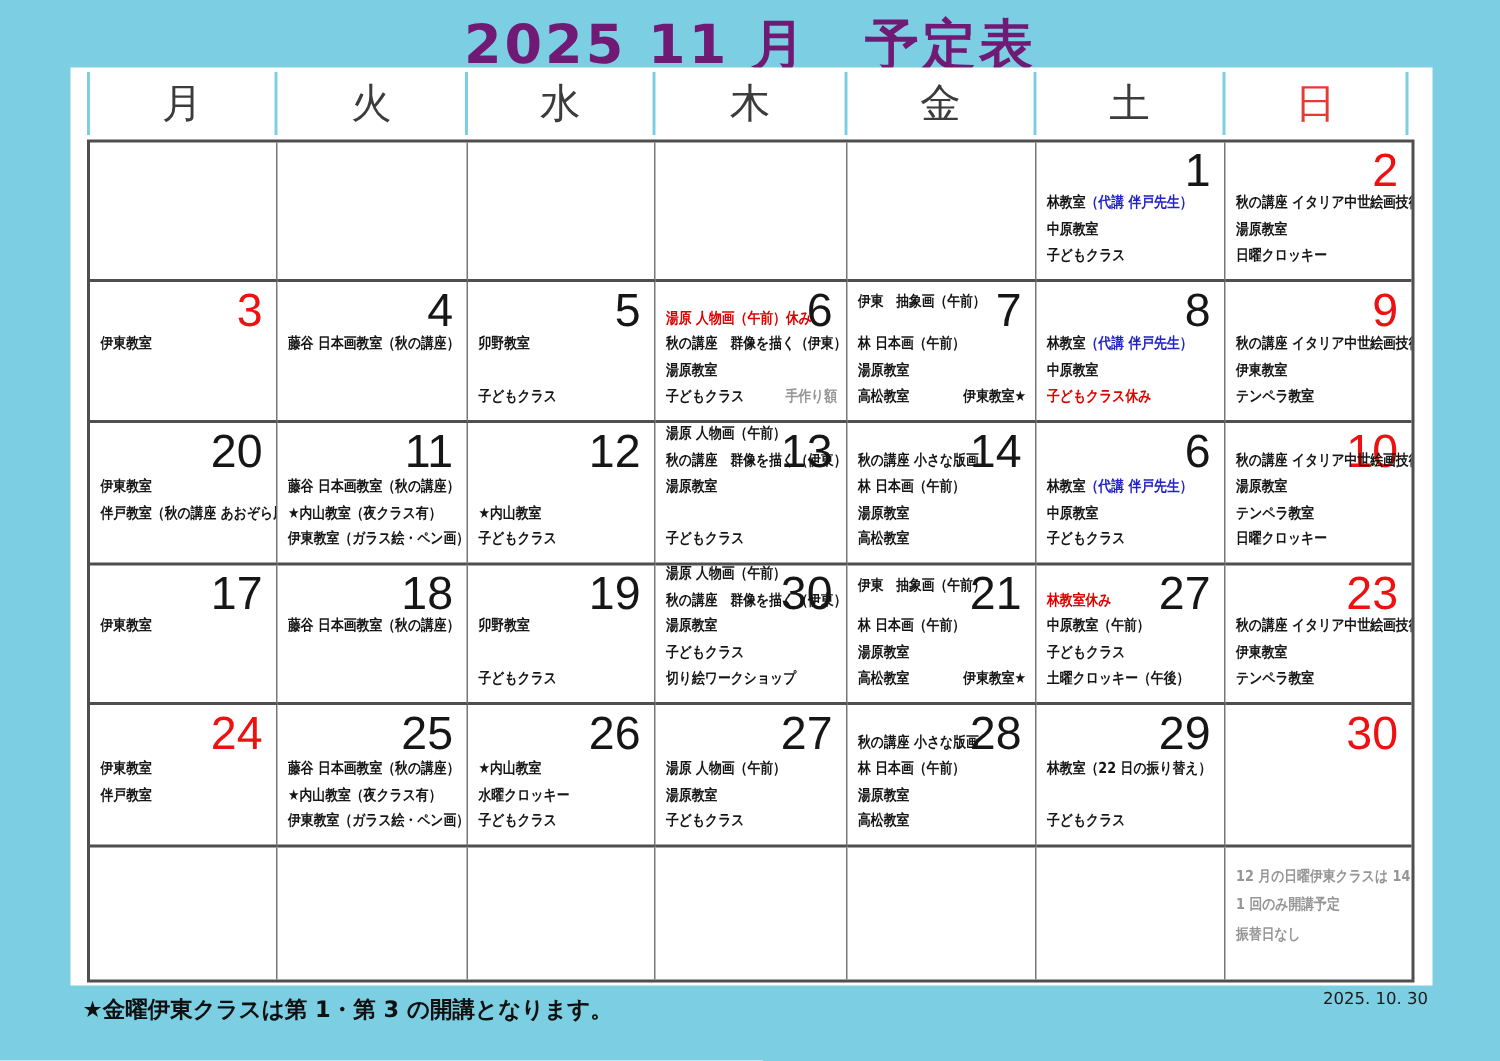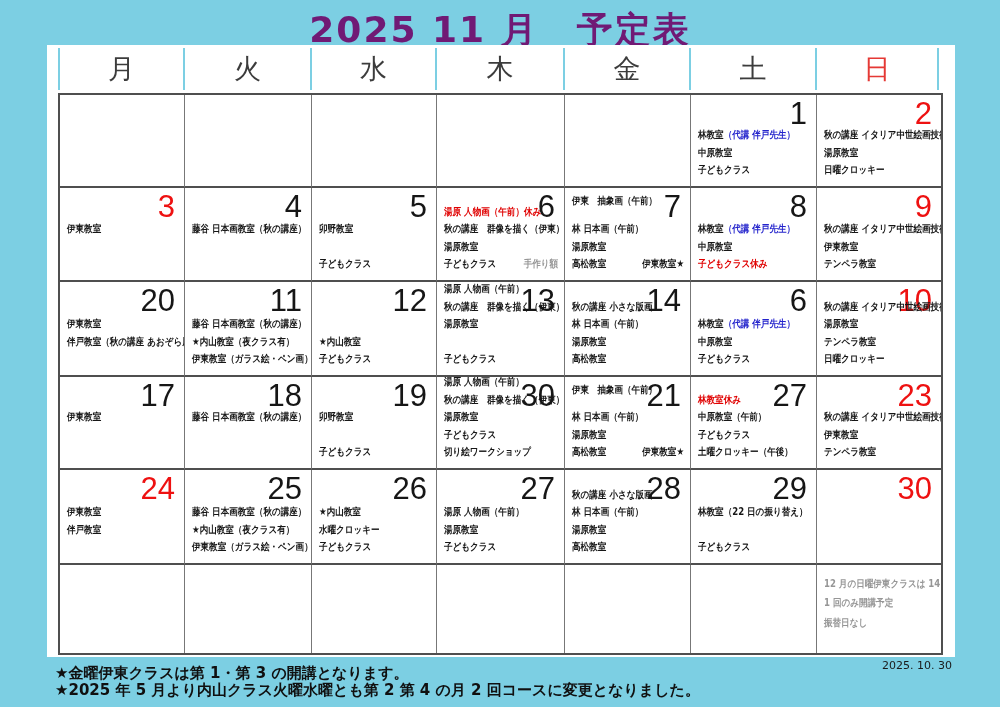--- a/index.html
+++ b/index.html
@@ -532,16 +532,15 @@
           <div class="eline">
             <span class="seg c-gray">振替日なし</span>
           </div>
         </div>
       </div>
     </div>
 </div>
 
 <div class="notes">
   <div>★金曜伊東クラスは第 1・第 3 の開講となります。</div>
-  <div>★2025 年 5 月より内山クラス火曜水曜とも第 2 第 4 の月 2 回コースに変更となりました。</div>
 </div>
 
 <div class="stamp">2025. 10. 30</div>
 
 </body></html>

